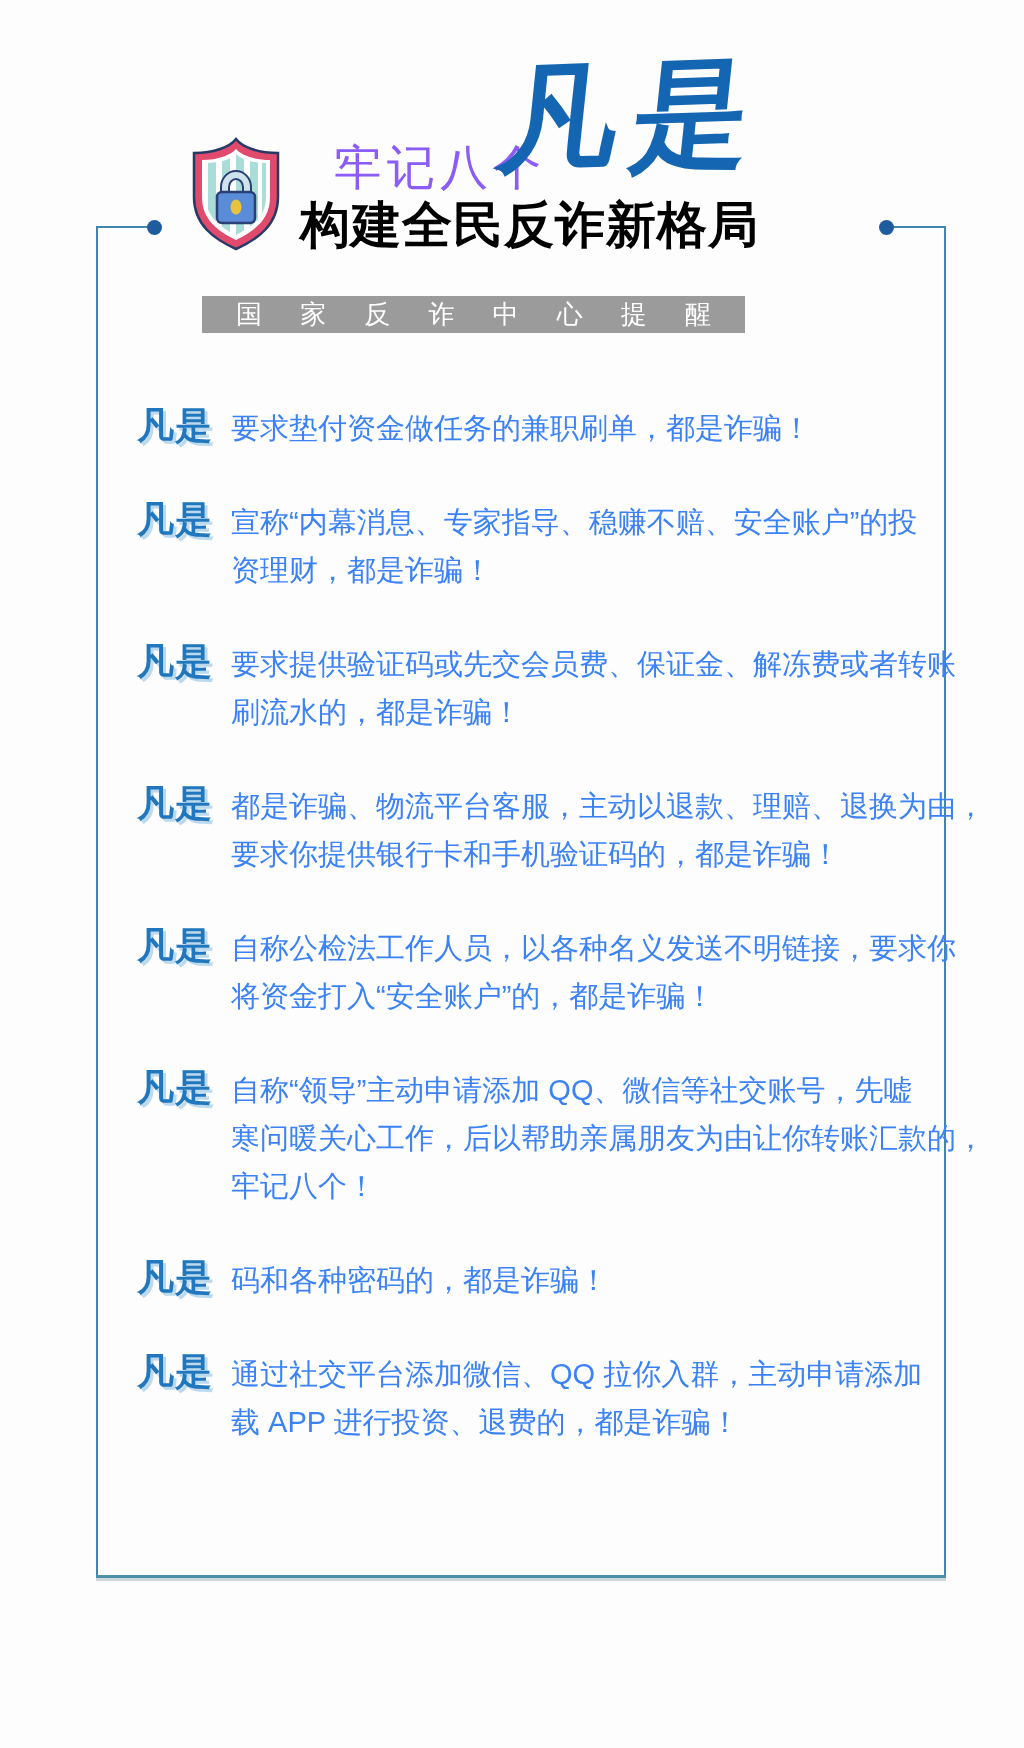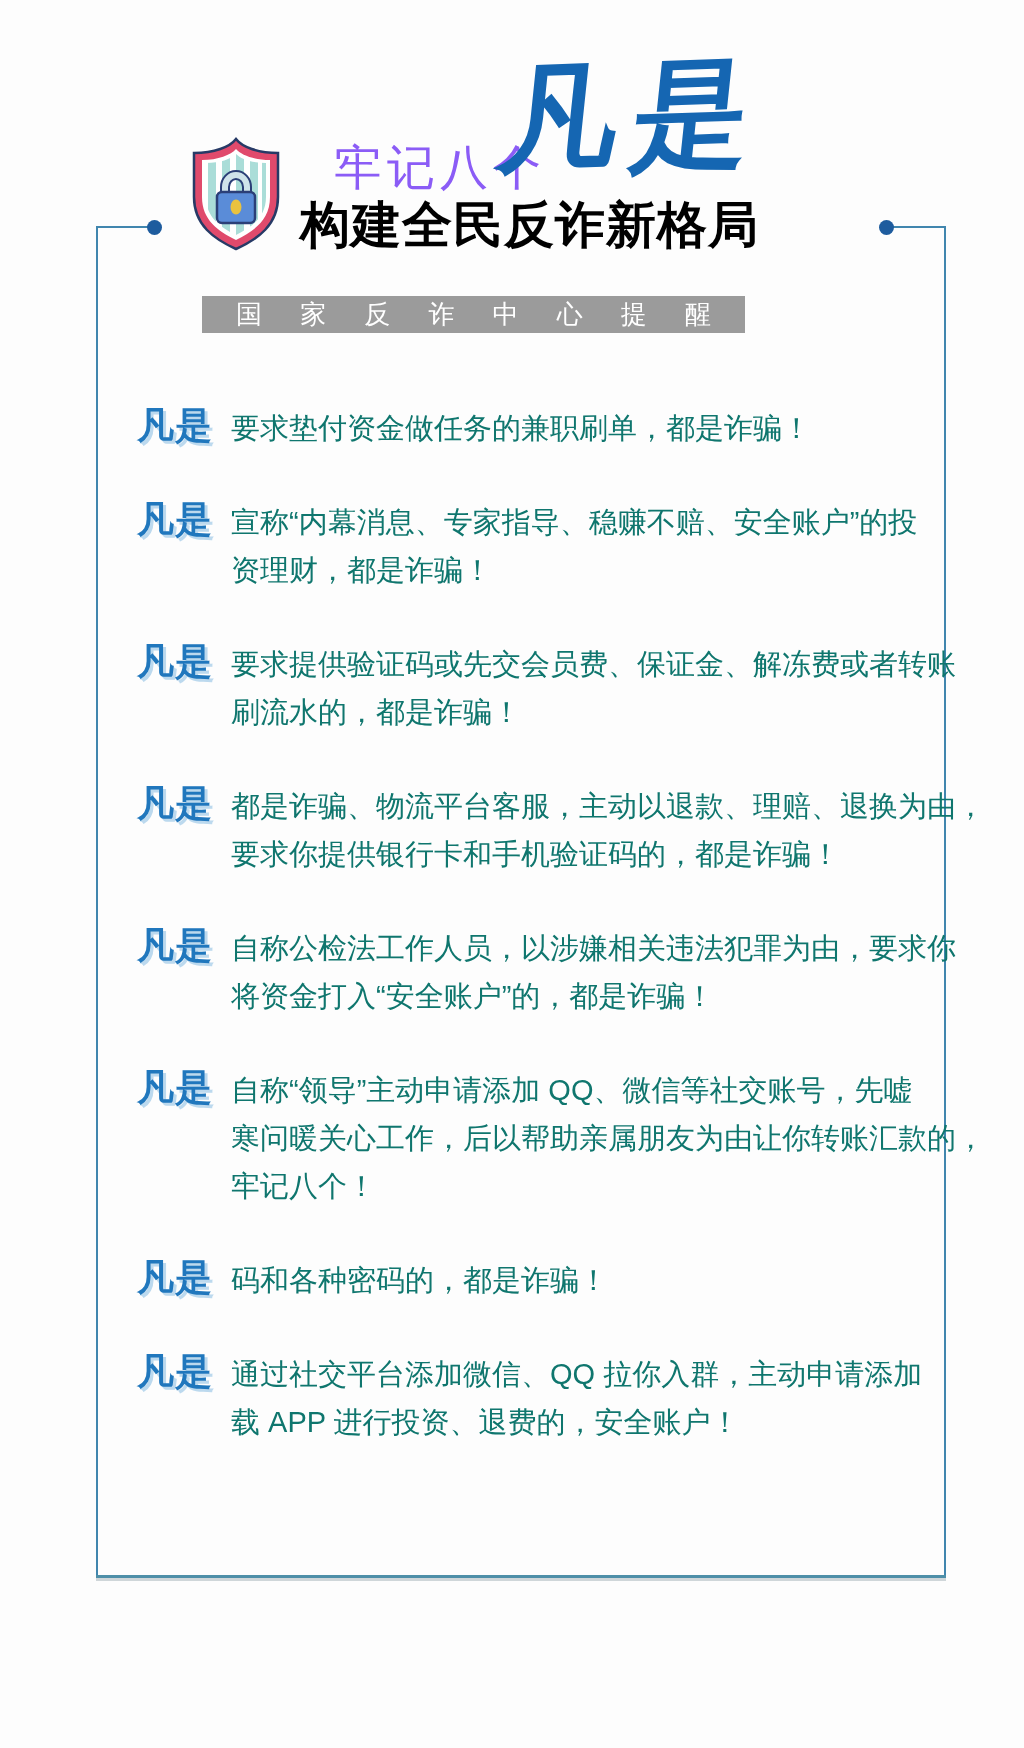--- a/index.html
+++ b/index.html
@@ -32,21 +32,21 @@
     color:#000000;letter-spacing:1px;white-space:nowrap;}
   .banner{position:absolute;left:202px;top:296px;width:543px;height:37px;background:#9b9b9b;
     color:#ffffff;font-size:26px;display:flex;align-items:center;justify-content:space-between;
     padding:0 34px;box-sizing:border-box;}
 
   
   .items{position:absolute;left:137px;top:404px;width:760px;}
   .item{display:flex;align-items:flex-start;margin-bottom:46px;}
   .item-label{flex:none;font-size:37px;font-weight:800;color:#2077bd;line-height:44px;
     text-shadow:3px 3px 0 #bcd9ee;margin-right:18px;letter-spacing:1px;}
-  .item-lines{font-size:29px;color:#0f766e;line-height:48px;}
+  .item-lines{font-size:29px;color:#3b82f6;line-height:48px;}
   .item-line{white-space:nowrap;}
 </style>
 </head>
 <body>
 
 <div class="poster">
 
   <div class="frame-line frame-left"></div>
   <div class="frame-line frame-right"></div>
   <div class="frame-line frame-bottom"></div>
@@ -114,21 +114,21 @@
       <div class="item">
         <span class="item-label">凡是</span>
         <div class="item-lines">
           <div class="item-line">都是诈骗、物流平台客服，主动以退款、理赔、退换为由，</div>
           <div class="item-line">要求你提供银行卡和手机验证码的，都是诈骗！</div>
         </div>
       </div>
       <div class="item">
         <span class="item-label">凡是</span>
         <div class="item-lines">
-          <div class="item-line">自称公检法工作人员，以涉嫌相关违法犯罪为由，要求你</div>
+          <div class="item-line">自称公检法工作人员，以各种名义发送不明链接，要求你</div>
           <div class="item-line">将资金打入“安全账户”的，都是诈骗！</div>
         </div>
       </div>
       <div class="item">
         <span class="item-label">凡是</span>
         <div class="item-lines">
           <div class="item-line">自称“领导”主动申请添加 QQ、微信等社交账号，先嘘</div>
           <div class="item-line">寒问暖关心工作，后以帮助亲属朋友为由让你转账汇款的，</div>
           <div class="item-line">牢记八个！</div>
         </div>
@@ -136,18 +136,18 @@
       <div class="item">
         <span class="item-label">凡是</span>
         <div class="item-lines">
           <div class="item-line">码和各种密码的，都是诈骗！</div>
         </div>
       </div>
       <div class="item">
         <span class="item-label">凡是</span>
         <div class="item-lines">
           <div class="item-line">通过社交平台添加微信、QQ 拉你入群，主动申请添加</div>
-          <div class="item-line">载 APP 进行投资、退费的，安全账户！</div>
+          <div class="item-line">载 APP 进行投资、退费的，都是诈骗！</div>
         </div>
       </div>
     </div>
 
 </div>
 
 </body></html>

